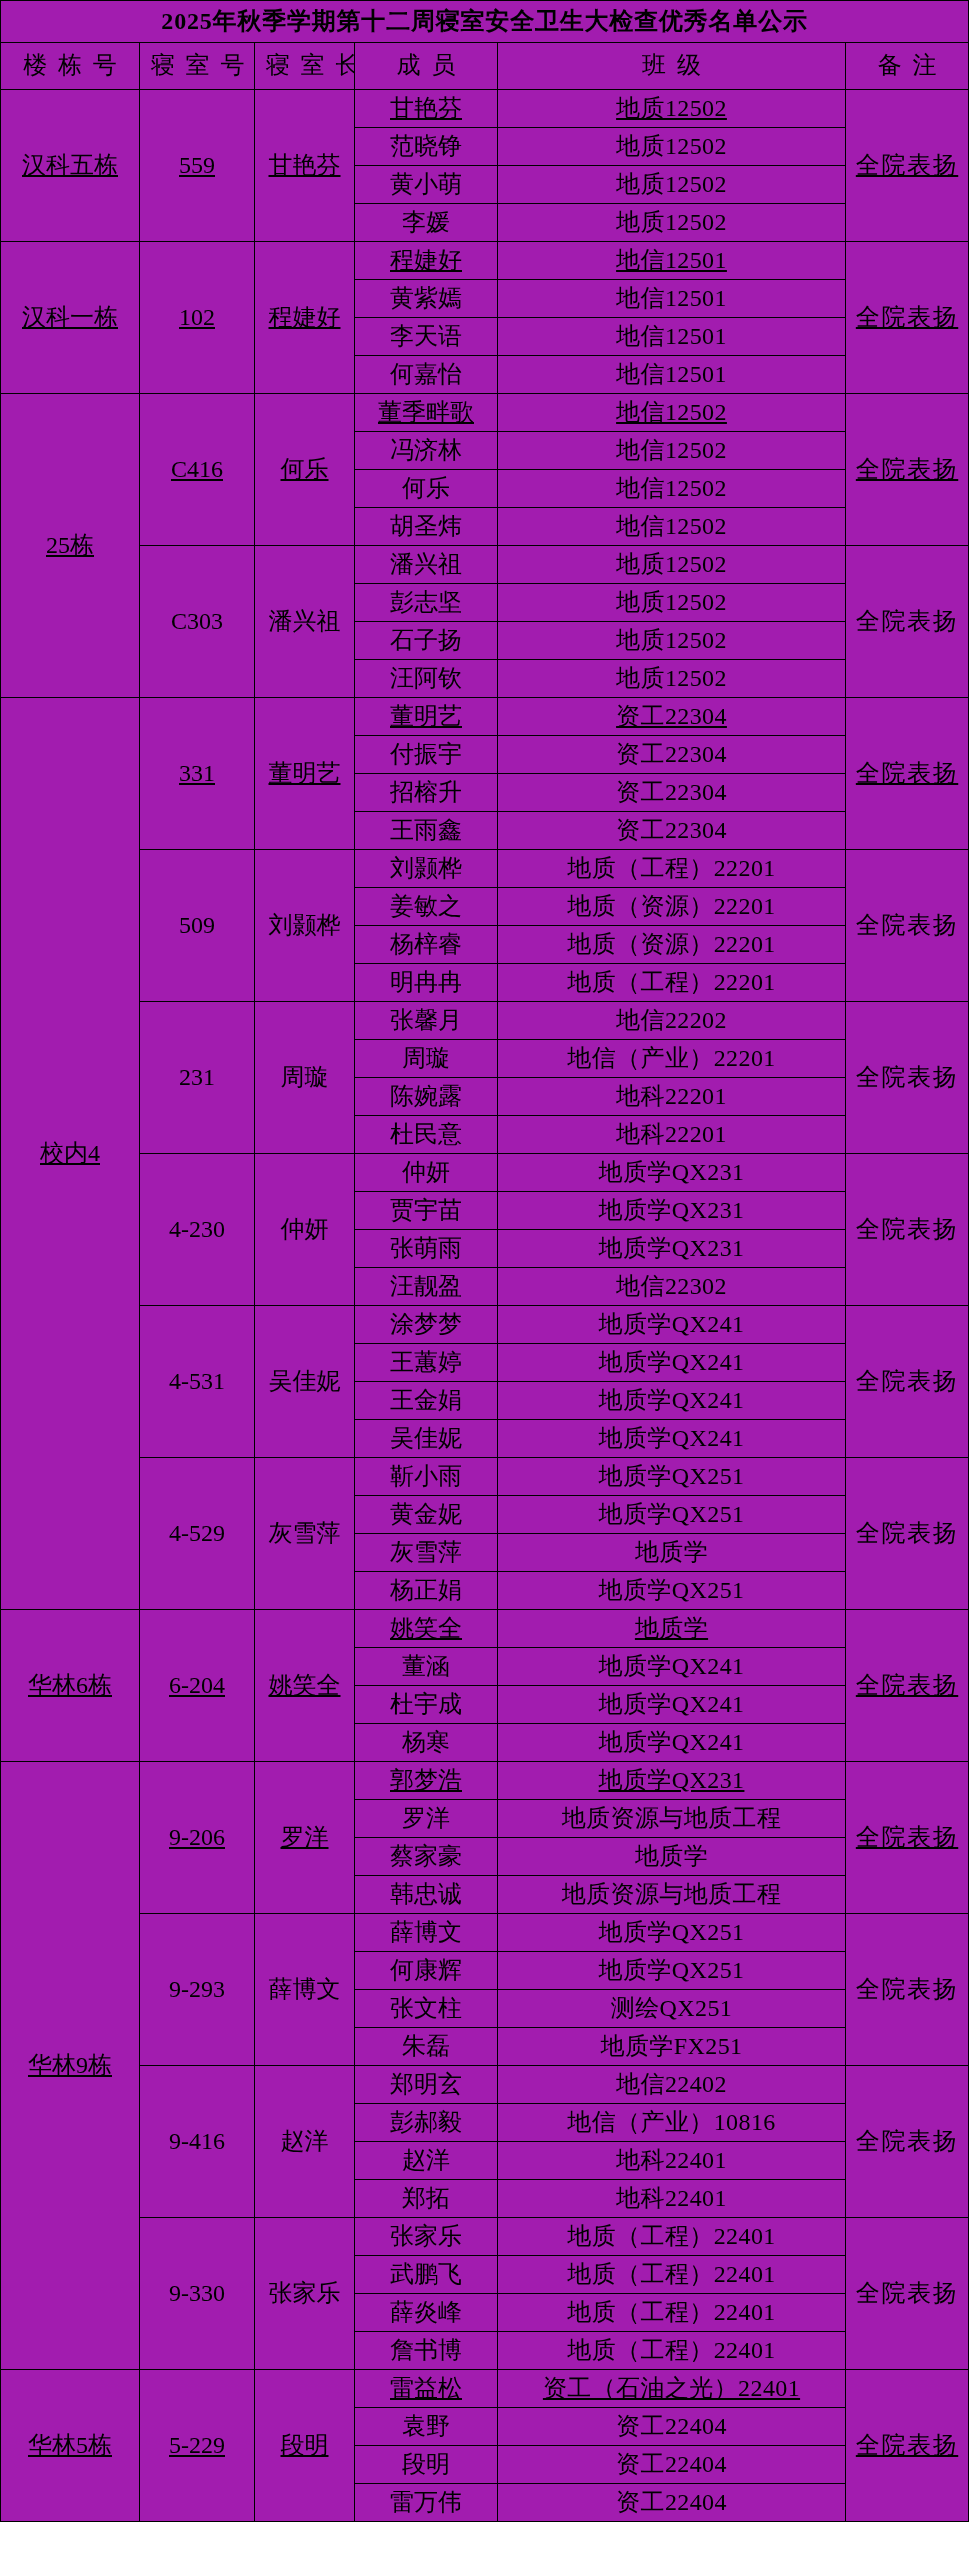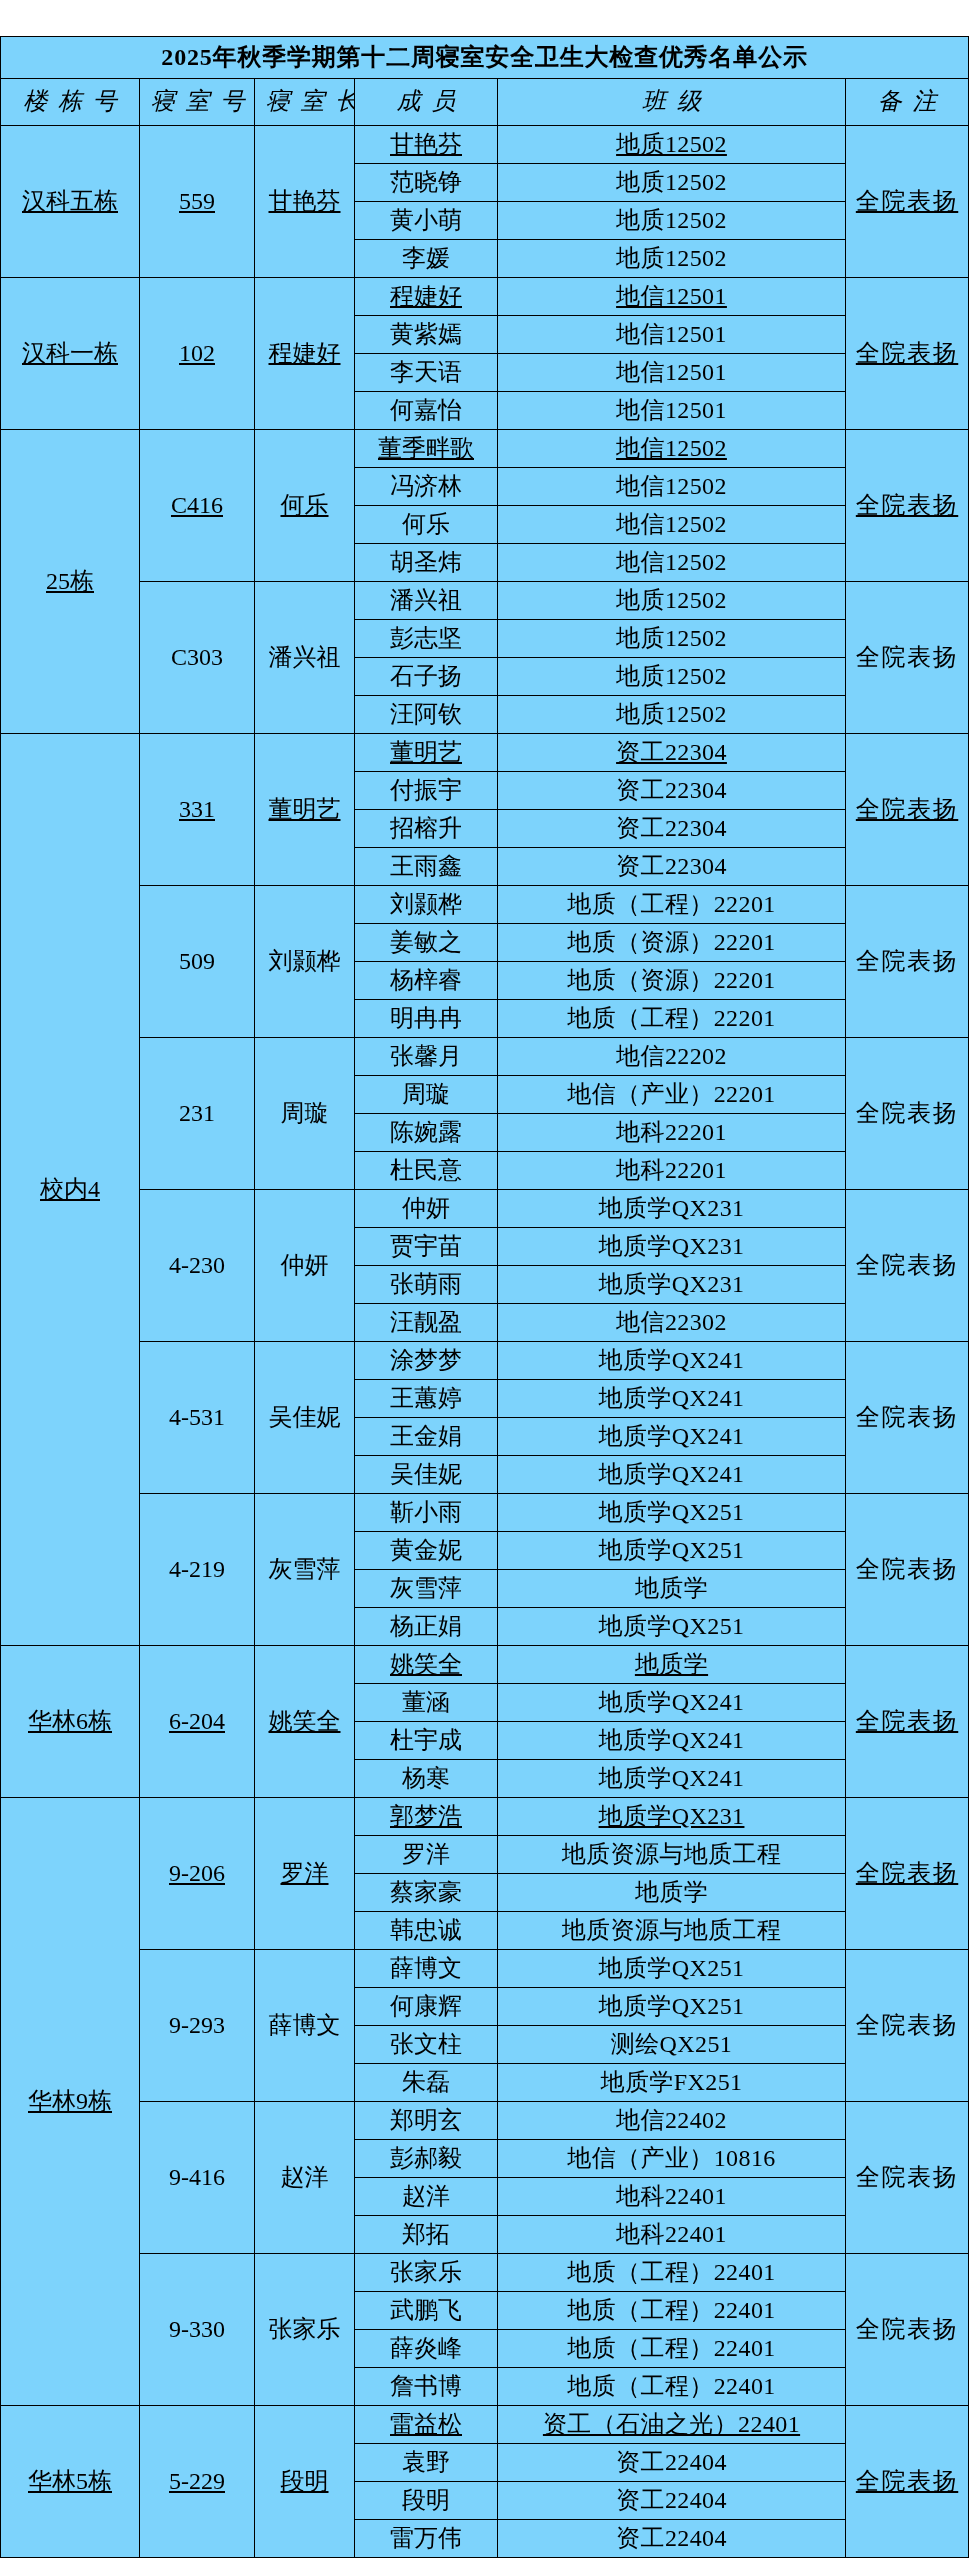--- a/index.html
+++ b/index.html
@@ -8,25 +8,24 @@
     background: #ffffff;
   }
   .page {
     width: 969px;
     background: #ffffff;
   }
   table.notice {
     border-collapse: collapse;
     table-layout: fixed;
     width: 969px;
-    background: #7dd3fc;
+    background: #a21caf;
     color: #000000;
     font-family: "Liberation Serif", "DejaVu Serif", serif;
     border: 1.6px solid #000000;
-    margin-top: 36px;
   }
   table.notice td {
     border: 0.8px solid #000000;
     text-align: center;
     vertical-align: middle;
     padding: 0;
     font-size: 24px;
     line-height: 1.15;
     overflow: hidden;
     word-break: keep-all;
@@ -35,21 +34,20 @@
     font-size: 28px;
     font-weight: bold;
     height: 41px;
     letter-spacing: 0.8px;
   }
   tr.header-row td {
     height: 46px;
     border-bottom-width: 1.6px;
     letter-spacing: 0.45em;
     padding-left: 0.45em;
-    font-style: italic;
   }
   tr.member-row td {
     height: 37px;
   }
   tr.group-start td {
     border-top: 1.6px solid #000000;
     text-decoration: underline;
   }
   td.class-cell { letter-spacing: 0.4px; }
   td.remark-cell { letter-spacing: 1.6px; }
@@ -248,21 +246,21 @@
         </tr>
         <tr class="member-row">
           <td class="member-cell">王金娟</td>
           <td class="class-cell">地质学QX241</td>
         </tr>
         <tr class="member-row">
           <td class="member-cell">吴佳妮</td>
           <td class="class-cell">地质学QX241</td>
         </tr>
         <tr class="member-row">
-          <td class="room-cell" rowspan="4">4-219</td>
+          <td class="room-cell" rowspan="4">4-529</td>
           <td class="leader-cell" rowspan="4">灰雪萍</td>
           <td class="member-cell">靳小雨</td>
           <td class="class-cell">地质学QX251</td>
           <td class="remark-cell" rowspan="4">全院表扬</td>
         </tr>
         <tr class="member-row">
           <td class="member-cell">黄金妮</td>
           <td class="class-cell">地质学QX251</td>
         </tr>
         <tr class="member-row">

